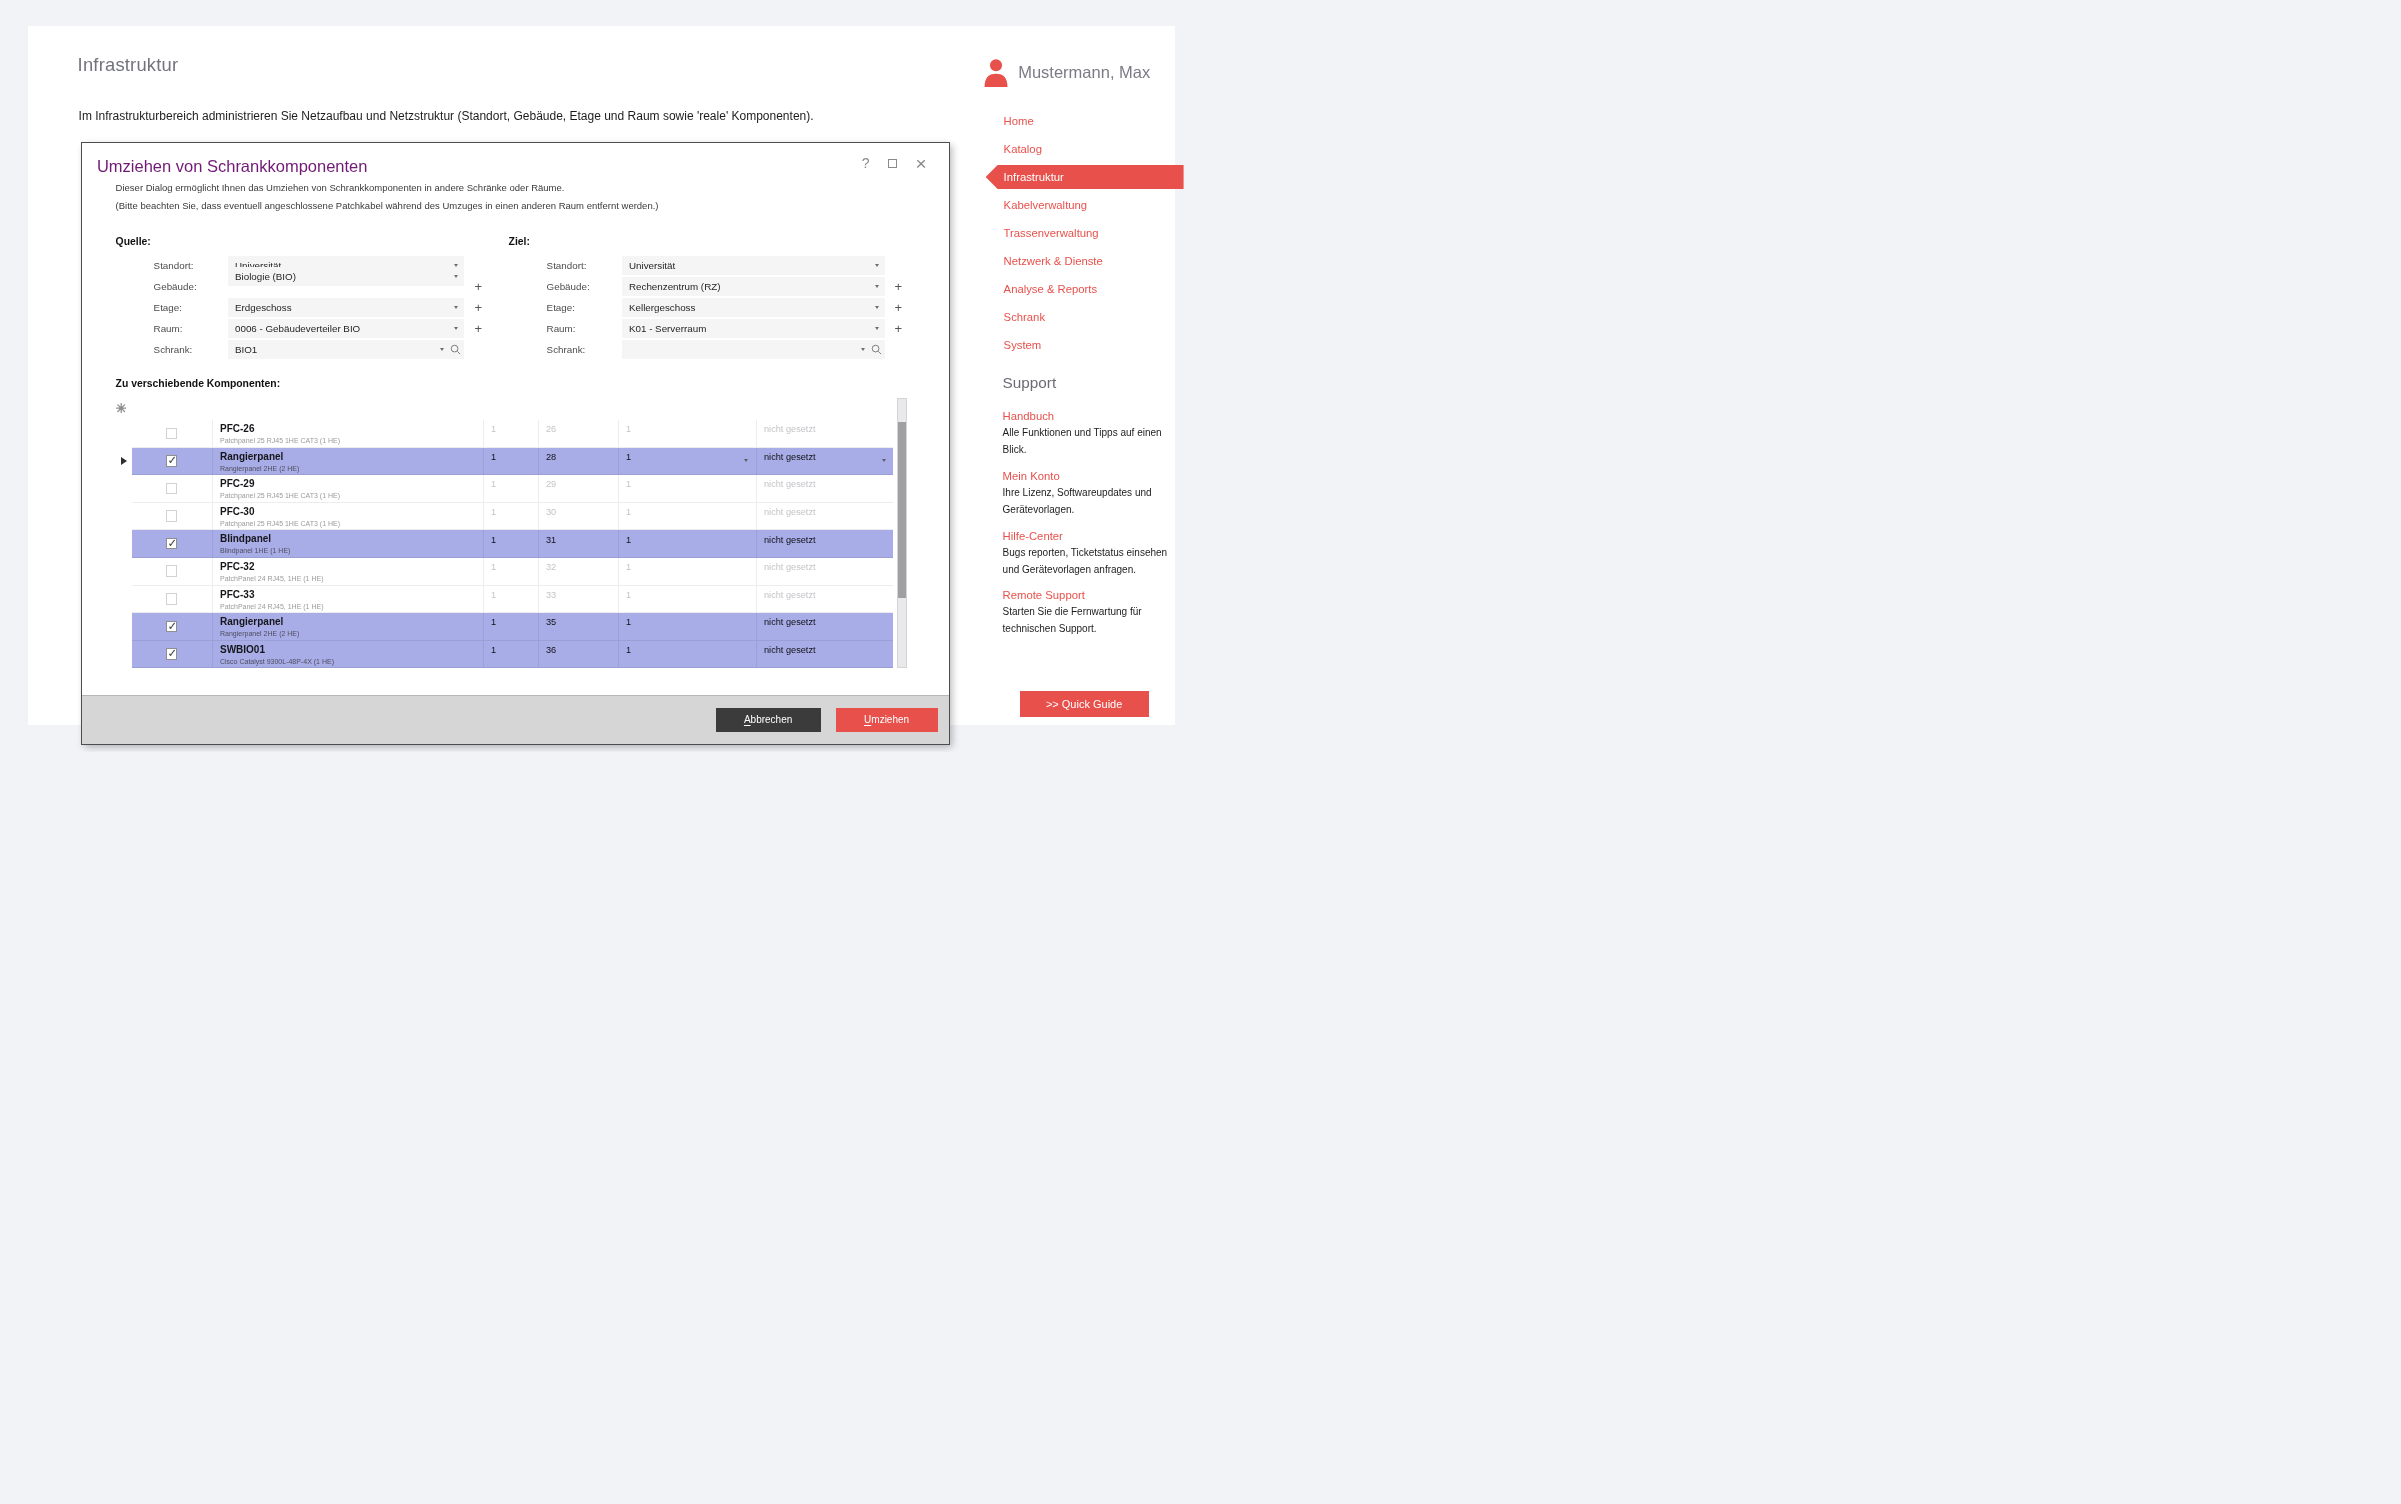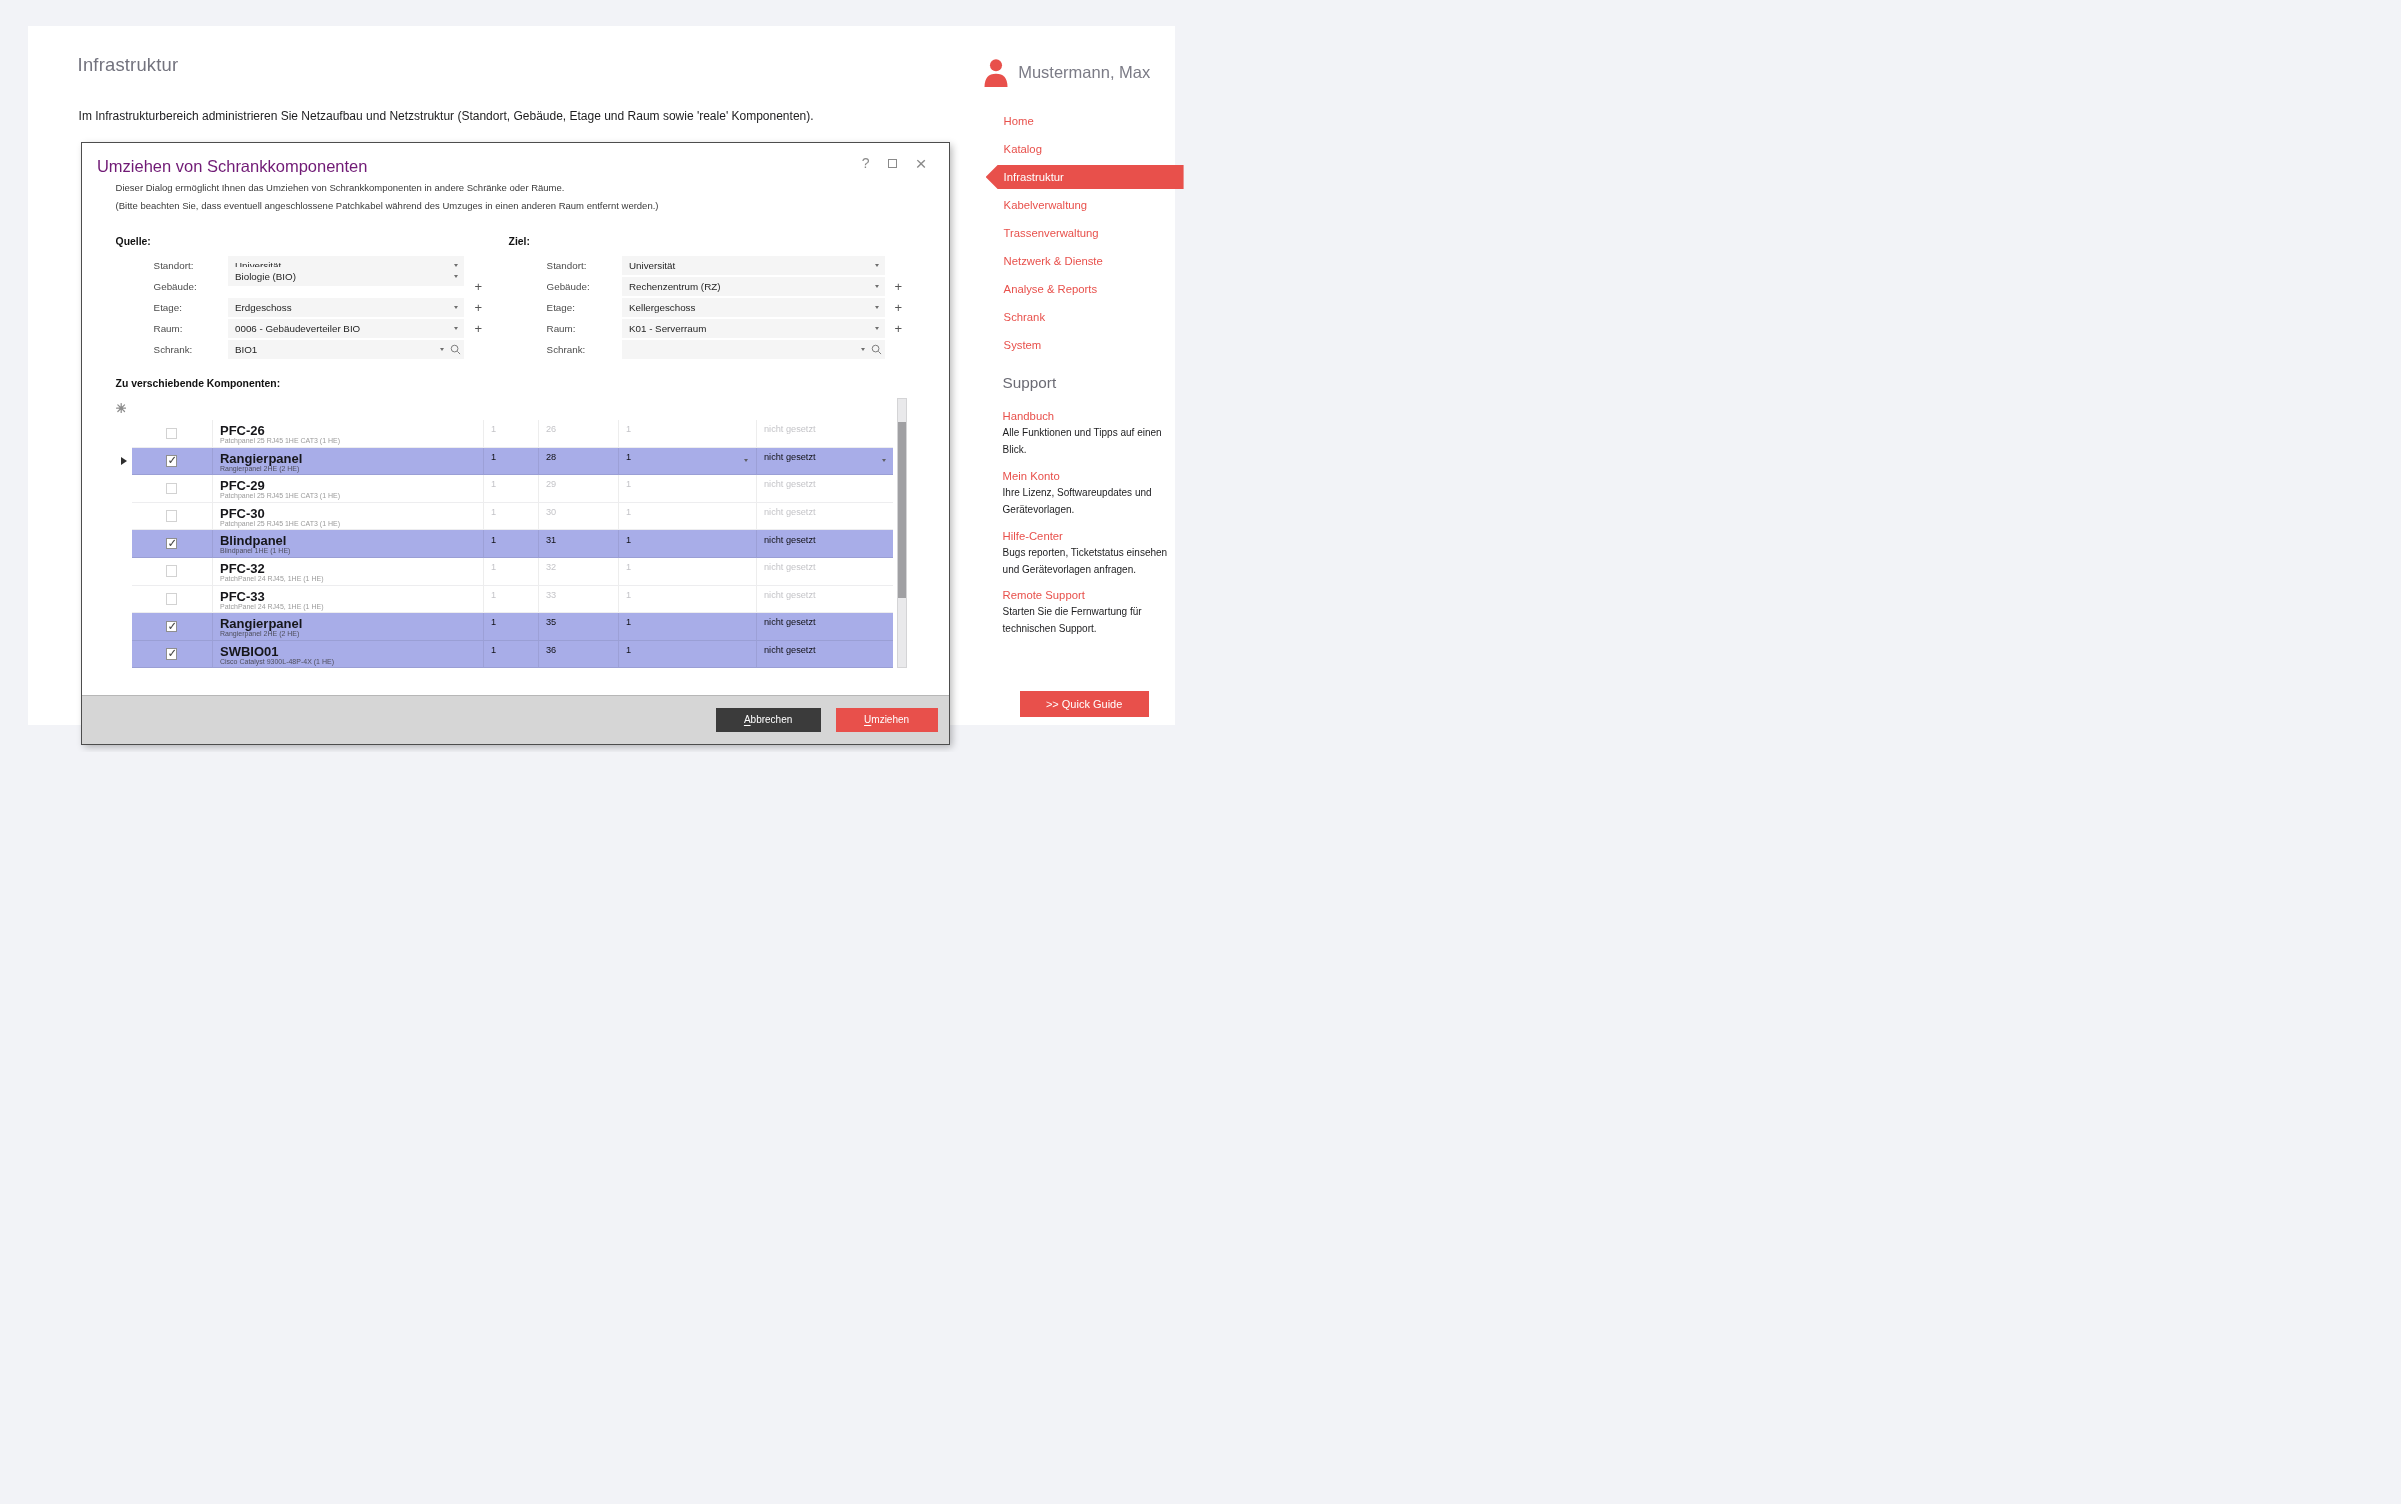--- a/index.html
+++ b/index.html
@@ -53,21 +53,21 @@
   .tbody{position:absolute;left:50px;top:277px;width:761px}
   .trow{display:grid;grid-template-columns:80px 271px 55px 80px 138px 138px;height:27.6px;background:#fff;
         border-bottom:0.6px solid #ededef}
   .trow.sel{background:var(--sel);border-bottom-color:rgba(0,0,0,.08)}
   .tc{position:relative;border-left:0.6px solid rgba(0,0,0,.07)}
   .tc.first{border-left:none;display:flex;align-items:center;justify-content:center}
   .cb{width:11.6px;height:11.6px;border:1.2px solid #d2d2d2;background:#fff;position:relative;display:inline-block}
   .cb.on{border-color:#8f8f8f}
   .cb.on::after{content:"\2713";position:absolute;left:0.6px;top:-3.1px;font-size:11.6px;color:#4a4a4a;
                 font-family:"DejaVu Sans",sans-serif}
-  .nm{position:absolute;left:7.4px;top:3.1px;font-size:13px;font-weight:bold;color:#16161a;white-space:nowrap}
+  .nm{position:absolute;left:7.4px;top:3.1px;font-size:10px;font-weight:bold;color:#16161a;white-space:nowrap}
   .sub{position:absolute;left:7.4px;bottom:2.5px;font-size:7px;color:#9b9b9b;white-space:nowrap}
   .trow.sel .sub{color:#4e4e5c}
   .num{position:absolute;left:7.4px;top:4.3px;font-size:9.2px;color:#c4c4c8;white-space:nowrap}
   .trow.sel .num{color:#101014}
   .cell-arr{position:absolute;right:7.4px;top:11.6px;width:0;height:0;border-left:2.8px solid transparent;
             border-right:2.8px solid transparent;border-top:3.7px solid #5f5f66}
 
   .row-ind{position:absolute;left:39px;top:314px;width:0;height:0;border-top:4px solid transparent;
            border-bottom:4px solid transparent;border-left:6.1px solid #2e2e2e}
 

